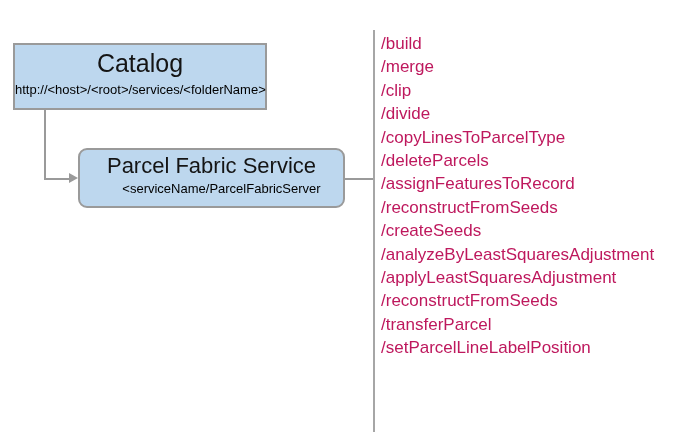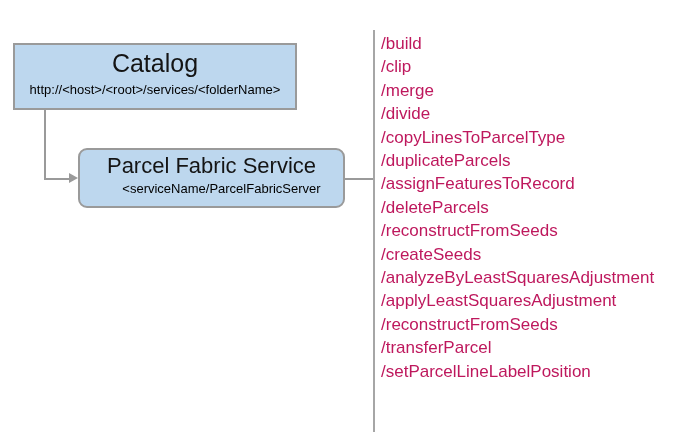--- a/index.html
+++ b/index.html
@@ -36,21 +36,21 @@
   .node .subtitle {
     display: block;
     font-size: 13px;
     line-height: 1.1;
     color: #000000;
   }
 
   #catalog-node {
     left: 13px;
     top: 43px;
-    width: 284px;
+    width: 254px;
     height: 67px;
     padding-top: 5px;
   }
   #catalog-node .title { font-size: 25px; }
   #catalog-node .subtitle { margin-top: 7px; }
 
   #service-node {
     left: 78px;
     top: 148px;
     width: 267px;
@@ -128,27 +128,26 @@
     <span class="title">Parcel Fabric Service</span>
     <span class="subtitle">&lt;serviceName/ParcelFabricServer</span>
   </div>
 
   <div class="line h" id="conn-service-horiz"></div>
 
   <div id="divider"></div>
 
   <ul id="operations-list">
     <li>/build</li>
+    <li>/merge</li>
     <li>/clip</li>
-    <li>/merge</li>
     <li>/divide</li>
     <li>/copyLinesToParcelType</li>
-    <li>/duplicateParcels</li>
+    <li>/deleteParcels</li>
     <li>/assignFeaturesToRecord</li>
-    <li>/deleteParcels</li>
     <li>/reconstructFromSeeds</li>
     <li>/createSeeds</li>
     <li>/analyzeByLeastSquaresAdjustment</li>
     <li>/applyLeastSquaresAdjustment</li>
     <li>/reconstructFromSeeds</li>
     <li>/transferParcel</li>
     <li>/setParcelLineLabelPosition</li>
   </ul>
 
 </div>

